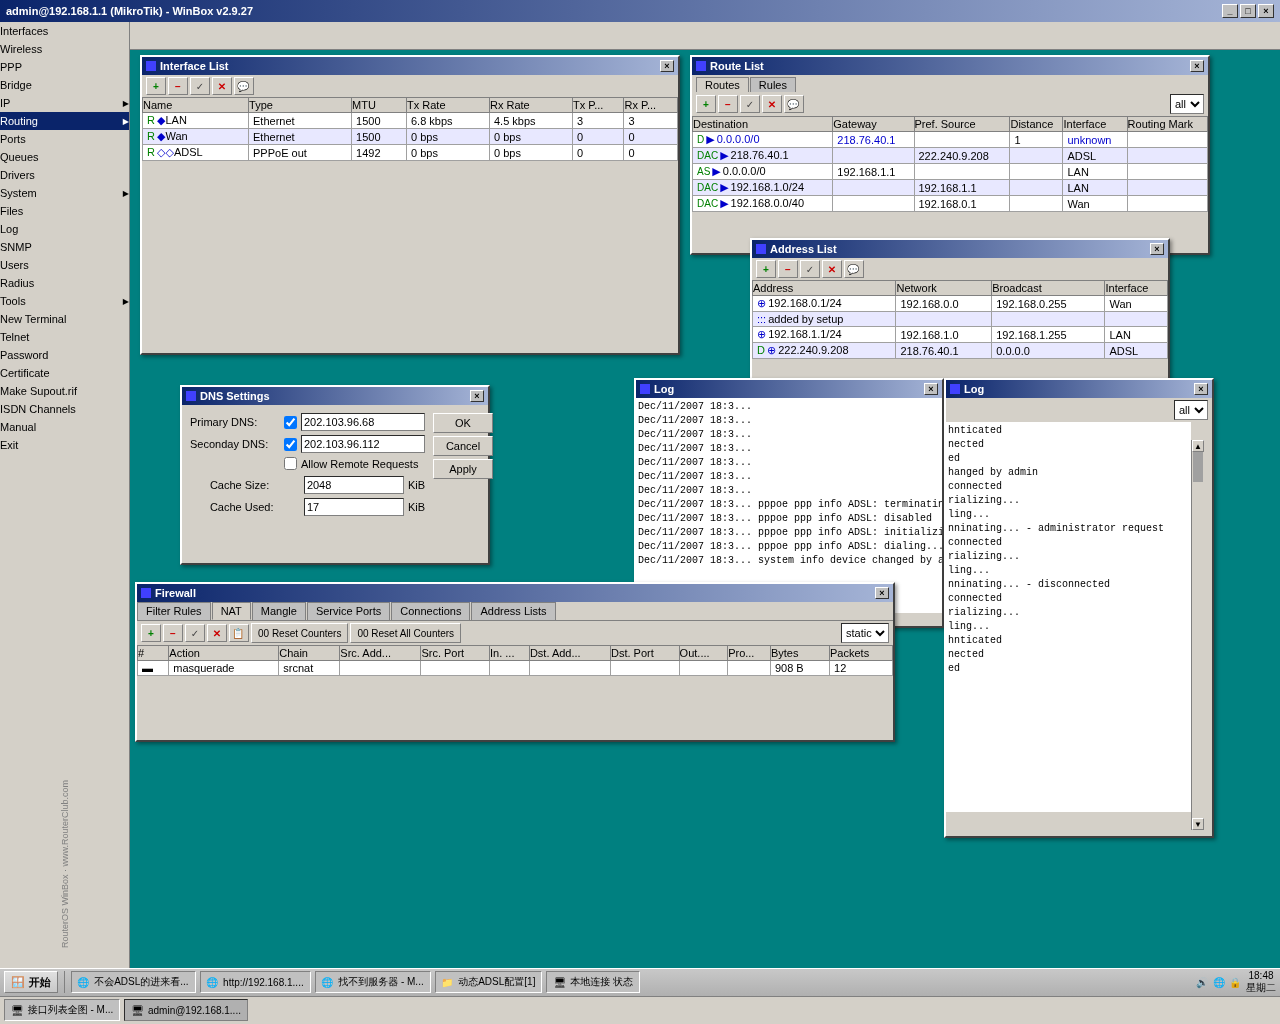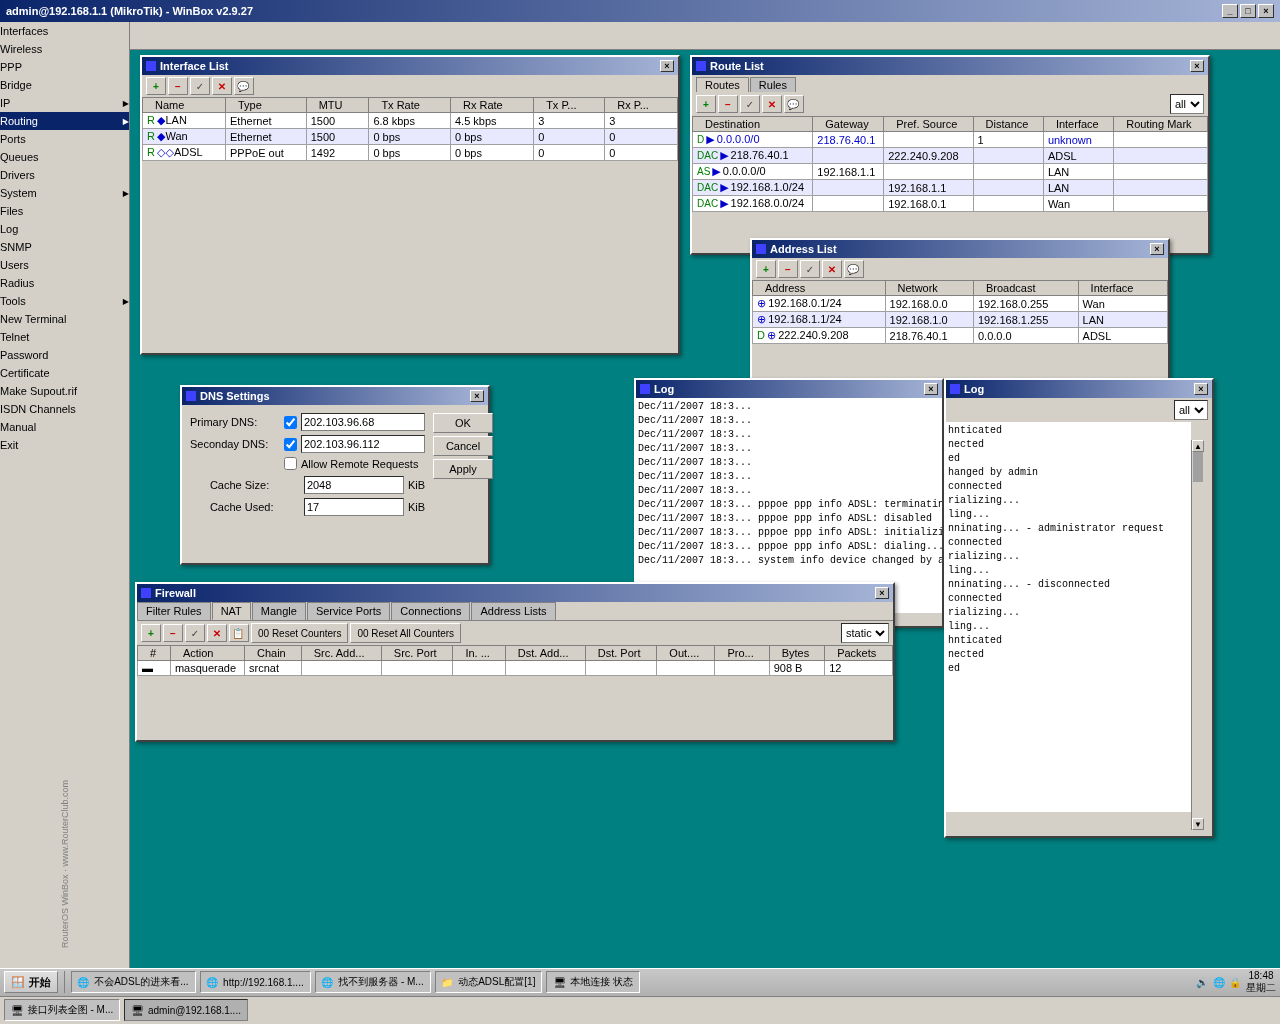--- a/index.html
+++ b/index.html
@@ -145,21 +145,21 @@
 
     
     .win-table {
       width: 100%;
       border-collapse: collapse;
       font-size: 11px;
     }
     .win-table th {
       background: #d4d0c8;
       border: 1px solid #808080;
-      padding: 1px 12px;
+      padding: 1px 0;
       text-align: left;
       font-weight: normal;
     }
     .win-table td {
       border: 1px solid #a0a0a0;
       padding: 1px 4px;
     }
     .win-table tr:nth-child(odd) td { background: #ffffff; }
     .win-table tr:nth-child(even) td { background: #e8e8ff; }
 
@@ -707,21 +707,21 @@
   </tr>
           <tr>
     <td><span style="color:#008000;font-size:10px;margin-right:2px;">DAC</span><span style="color:#0000cc;margin-right:2px;">▶</span><span style="color:#000">192.168.1.0/24</span></td>
     <td style="color:#000"></td>
     <td>192.168.1.1</td>
     <td></td>
     <td style="color:#000">LAN</td>
     <td></td>
   </tr>
           <tr>
-    <td><span style="color:#008000;font-size:10px;margin-right:2px;">DAC</span><span style="color:#0000cc;margin-right:2px;">▶</span><span style="color:#000">192.168.0.0/24</span></td>
+    <td><span style="color:#008000;font-size:10px;margin-right:2px;">DAC</span><span style="color:#0000cc;margin-right:2px;">▶</span><span style="color:#000">192.168.0.0/40</span></td>
     <td style="color:#000"></td>
     <td>192.168.0.1</td>
     <td></td>
     <td style="color:#000">Wan</td>
     <td></td>
   </tr>
         </tbody>
     </table>
   </div>
 </div>
@@ -748,20 +748,26 @@
           <th>Broadcast</th>
           <th>Interface</th>
         </tr>
       </thead>
       <tbody id="address-tbody">
       <tr>
     <td><span style="color:#0000cc;margin-right:2px;">⊕</span>192.168.0.1/24</td>
     <td>192.168.0.0</td>
     <td>192.168.0.255</td>
     <td>Wan</td>
+  </tr>
+          <tr>
+    <td><span style="color:#0000cc;margin-right:2px;">:::</span>added by setup</td>
+    <td></td>
+    <td></td>
+    <td></td>
   </tr>
           <tr>
     <td><span style="color:#0000cc;margin-right:2px;">⊕</span>192.168.1.1/24</td>
     <td>192.168.1.0</td>
     <td>192.168.1.255</td>
     <td>LAN</td>
   </tr>
           <tr>
     <td><span style="color:#008000;margin-right:2px;">D</span><span style="color:#0000cc;margin-right:2px;">⊕</span>222.240.9.208</td>
     <td>218.76.40.1</td>

